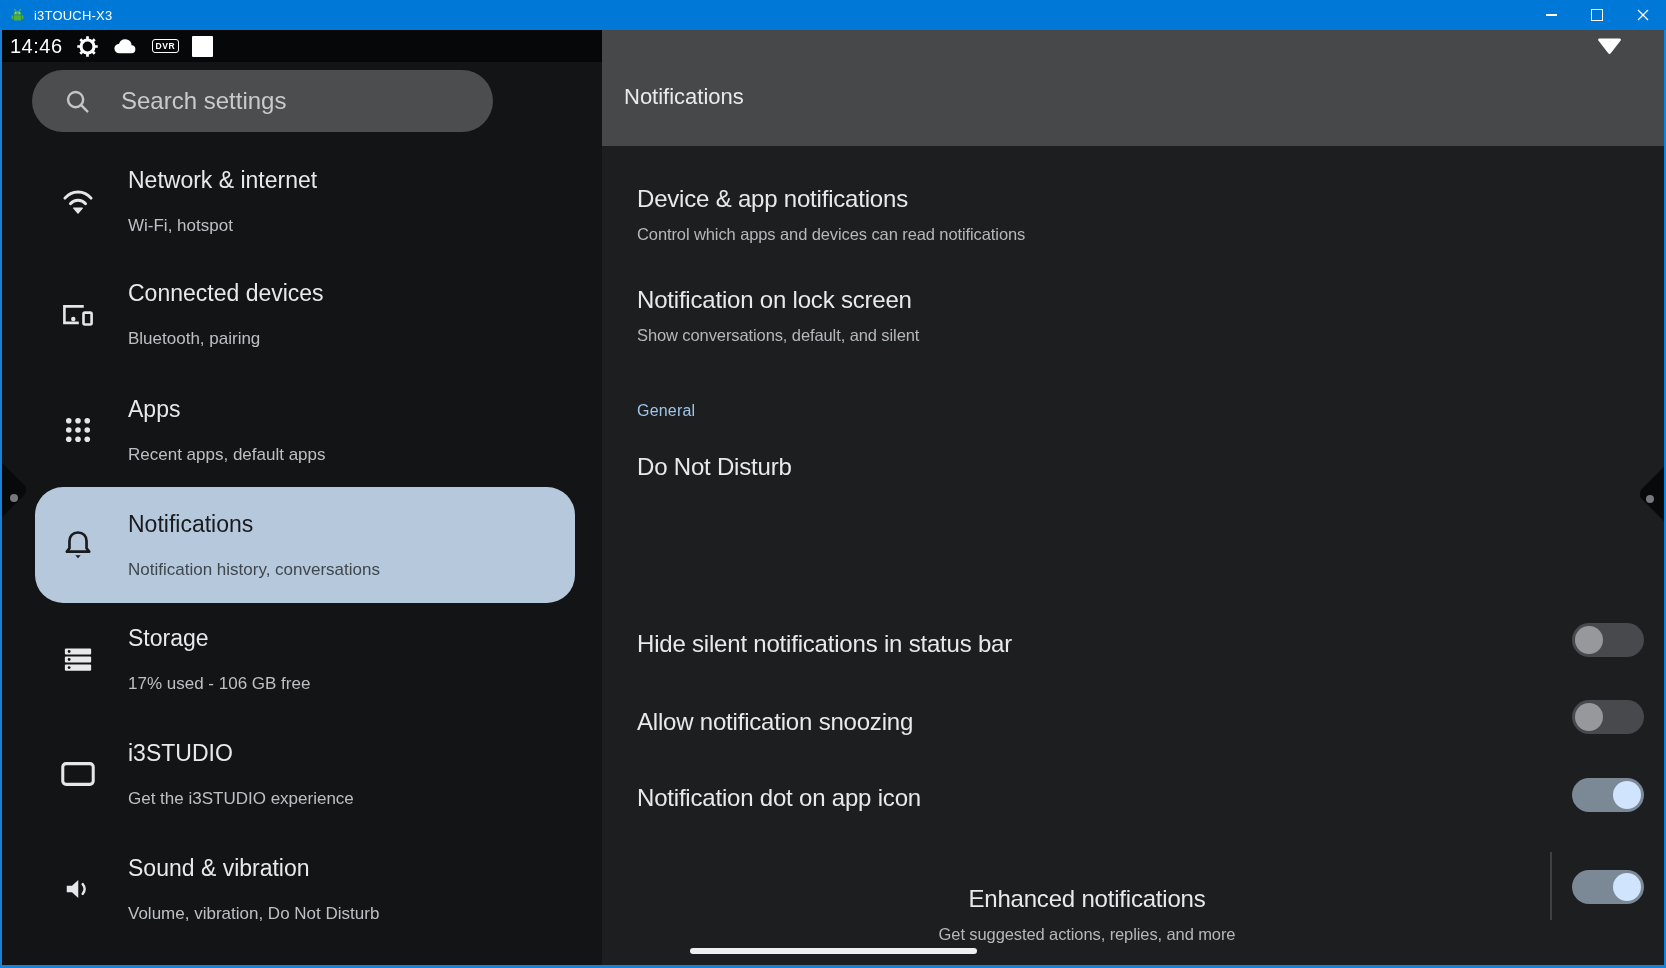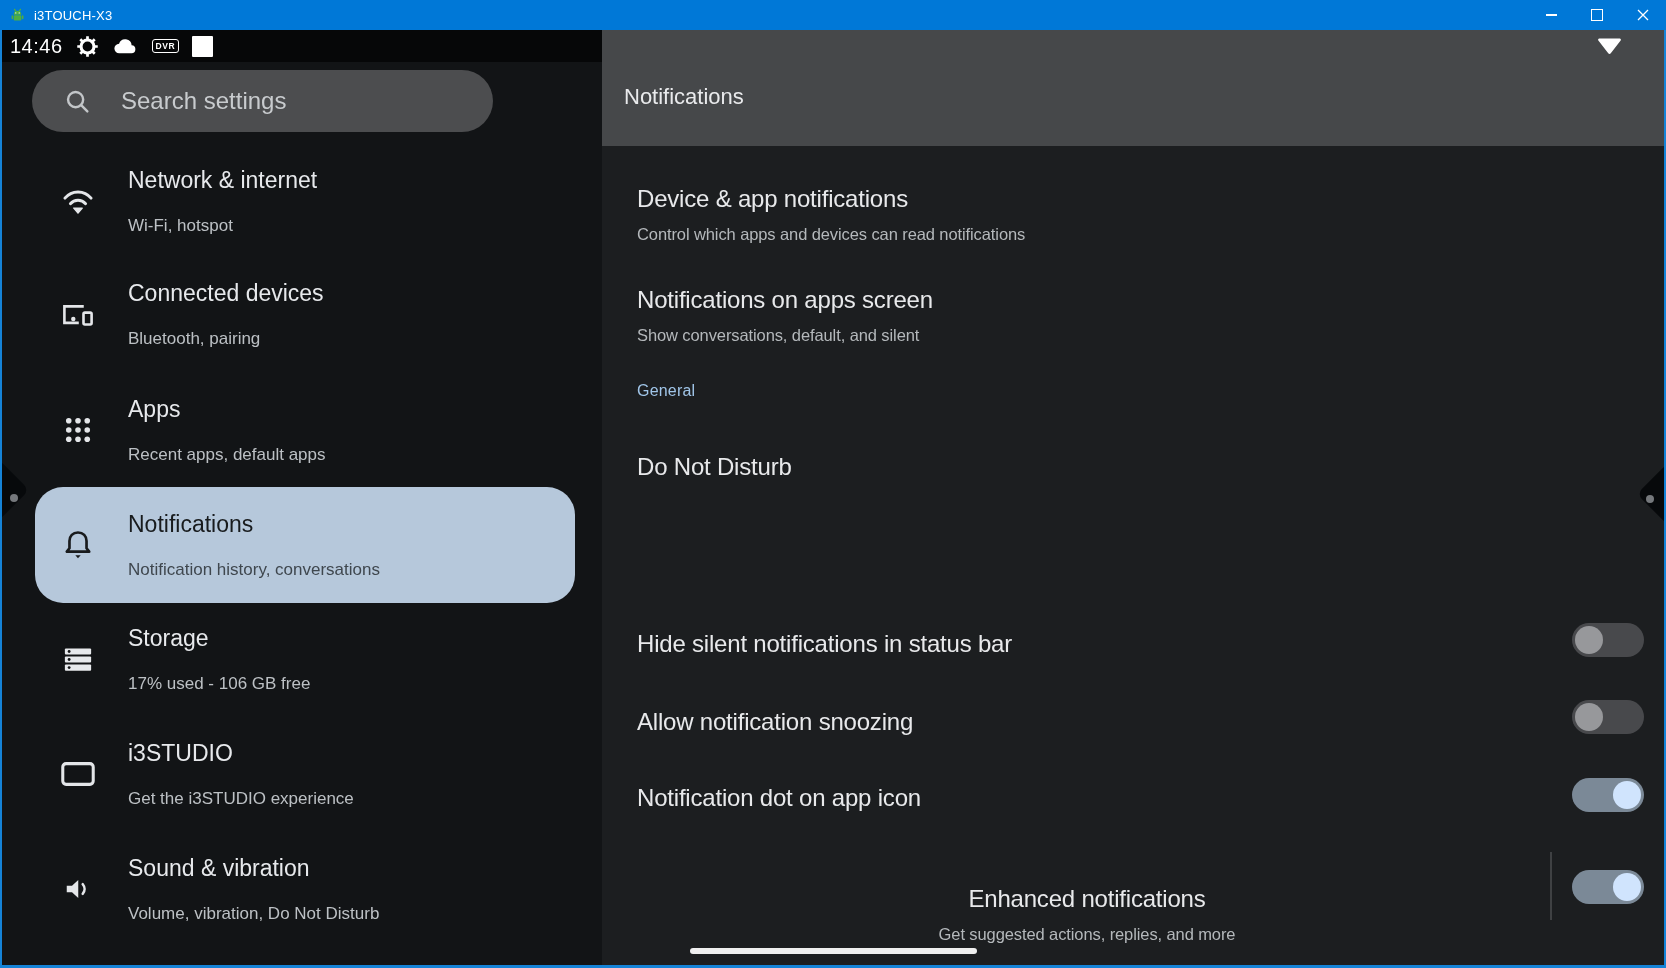--- a/index.html
+++ b/index.html
@@ -253,25 +253,25 @@
       </span>
       <span class="panel-title">Notifications</span>
     </div>
 
     <div class="row" style="top:156px;">
       <div class="row-title">Device &amp; app notifications</div>
       <div class="row-sub">Control which apps and devices can read notifications</div>
     </div>
 
     <div class="row" style="top:257px;">
-      <div class="row-title">Notifications on apps screen</div>
+      <div class="row-title">Notification on lock screen</div>
       <div class="row-sub">Show conversations, default, and silent</div>
     </div>
 
-    <div class="section-label" style="top:352px;">General</div>
+    <div class="section-label" style="top:372px;">General</div>
 
     <div class="row" style="top:424px;">
       <div class="row-title">Do Not Disturb</div>
     </div>
 
 
     <div class="row" style="top:601px;">
       <div class="row-title">Hide silent notifications in status bar</div>
     </div>
     <div class="switch off" style="top:593px;">

